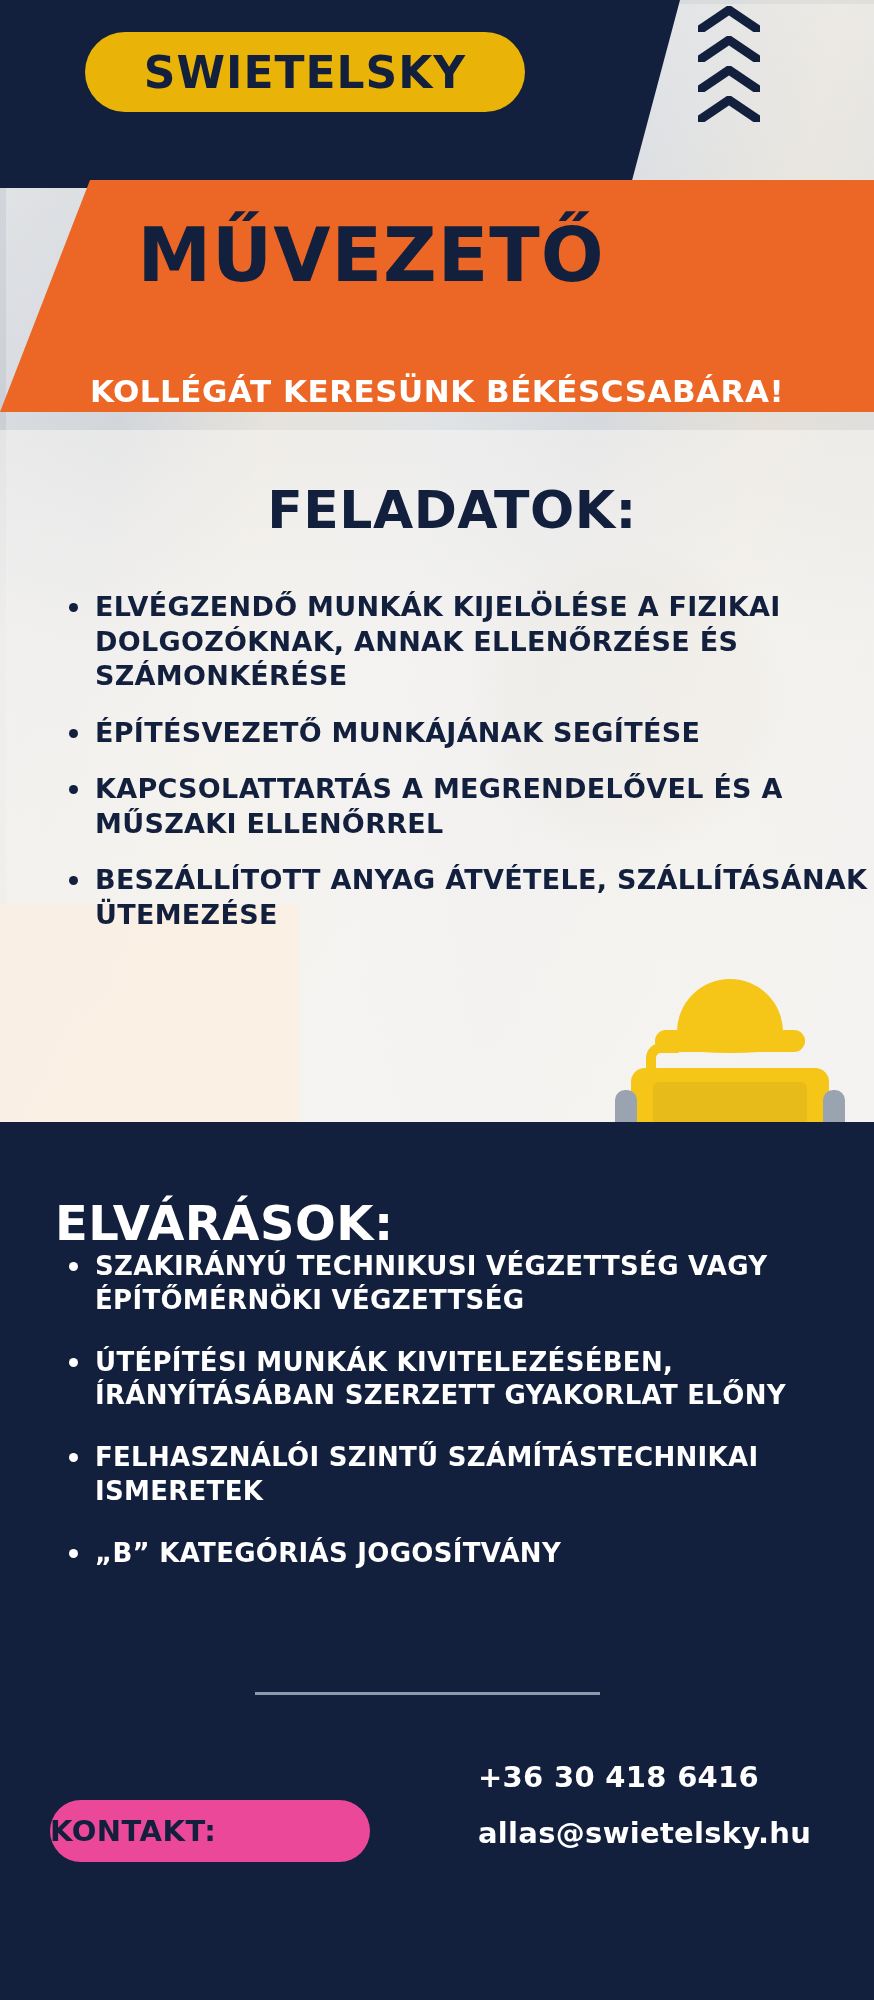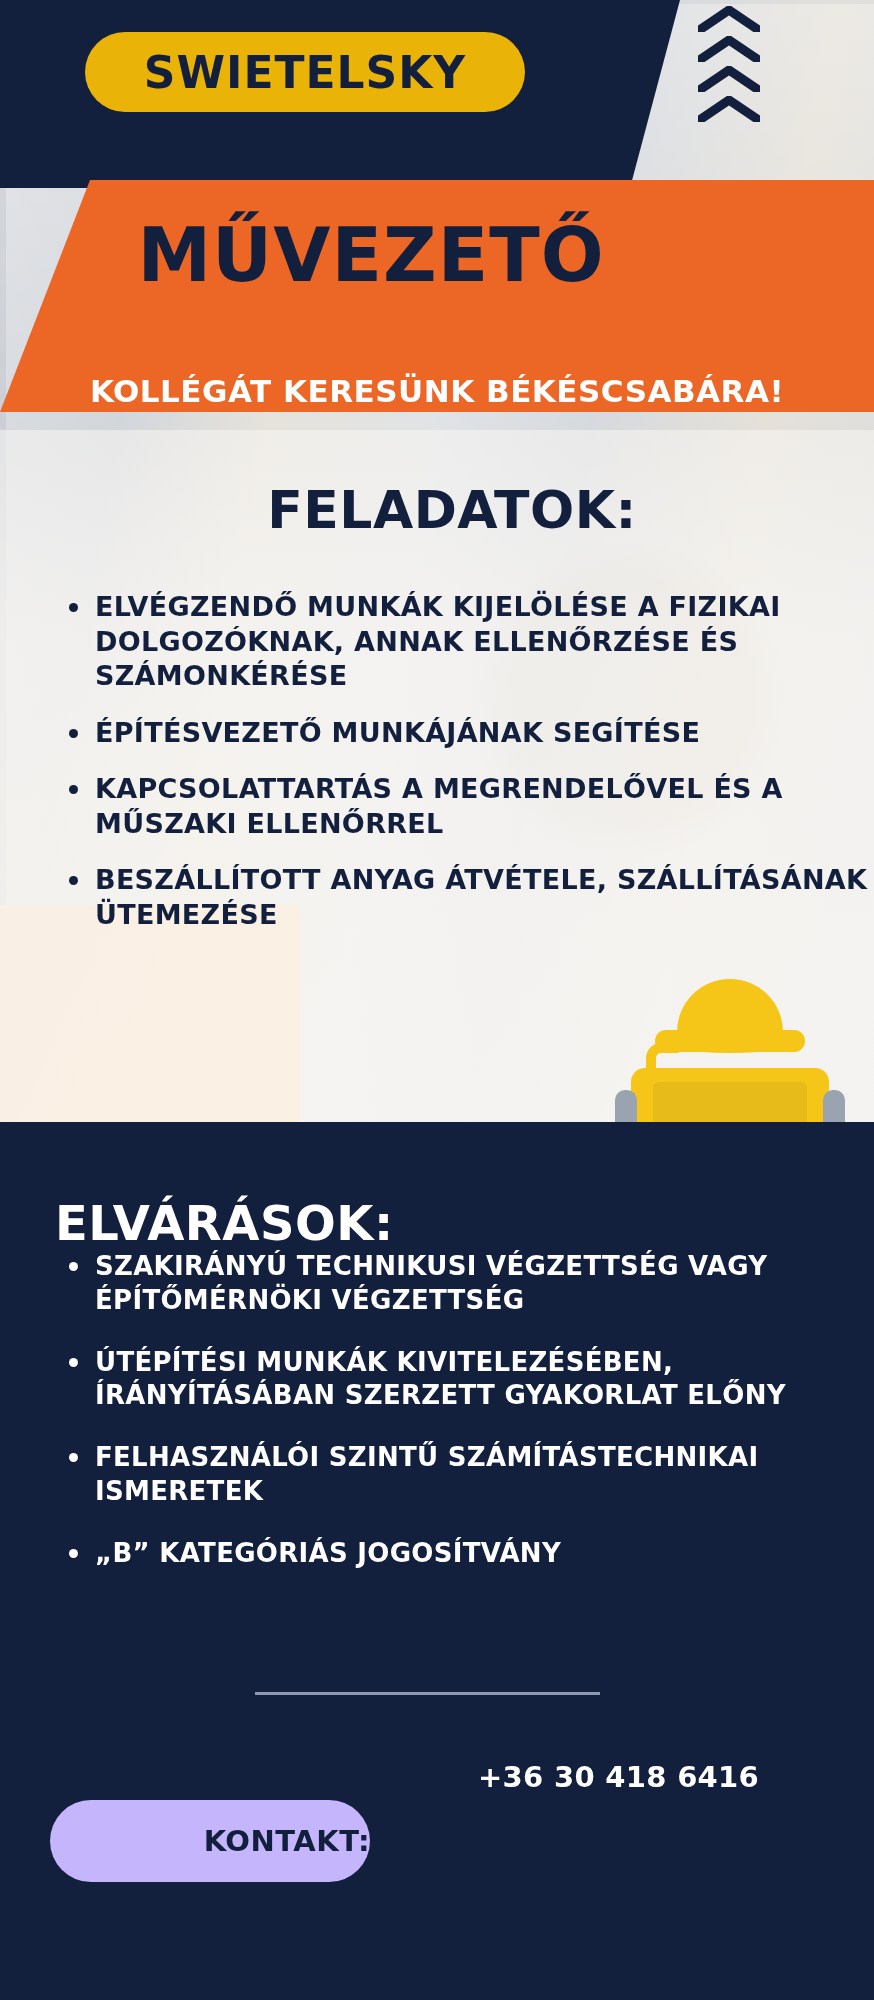--- a/index.html
+++ b/index.html
@@ -212,26 +212,26 @@
   .divider {
     position: absolute;
     left: 255px; top: 1692px;
     width: 345px; height: 3px;
     background: #8f99ad;
   }
 
   .kontakt-pill {
     position: absolute;
     left: 50px; top: 1800px;
-    width: 320px; height: 82px;
-    background: #c4b5fd;
+    width: 320px; height: 62px;
+    background: #ec4899;
     border-radius: 41px;
     display: flex;
     align-items: center;
-    justify-content: flex-end;
+    justify-content: flex-start;
   }
   .kontakt-pill span {
     font-family: "DejaVu Sans", sans-serif;
     font-size: 29px;
     font-weight: bold;
     color: #121f3d;
     letter-spacing: .5px;
   }
 
   .contact-block {
@@ -327,15 +327,16 @@
   </ul>
 
   <div class="divider"></div>
 
   <div class="kontakt-pill">
     <span>KONTAKT:</span>
   </div>
 
   <div class="contact-block">
     <div class="contact-line">+36 30 418 6416</div>
+    <div class="contact-line">allas@swietelsky.hu</div>
   </div>
 
 </div>
 
 </body></html>

